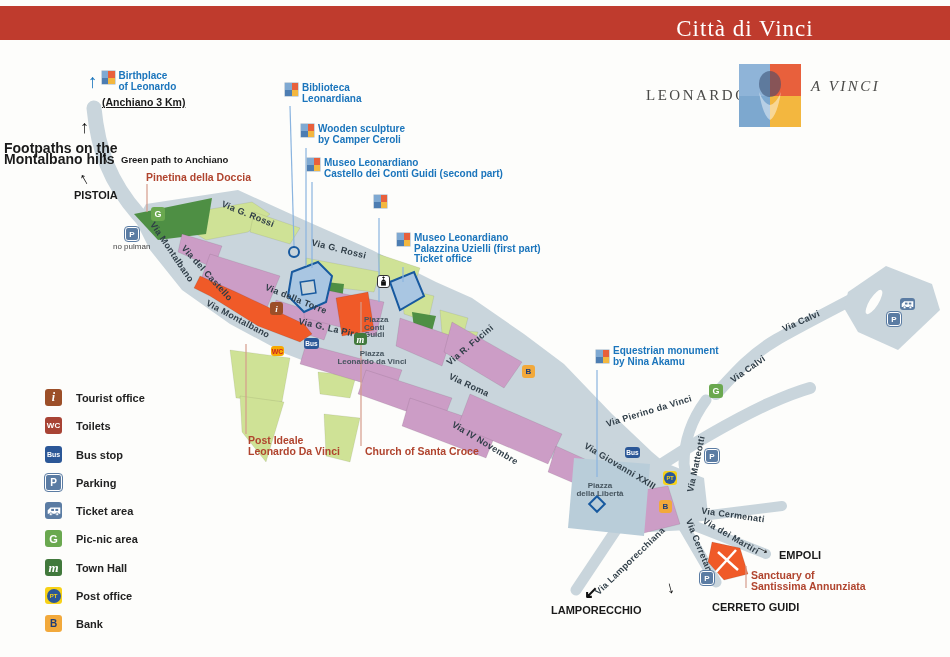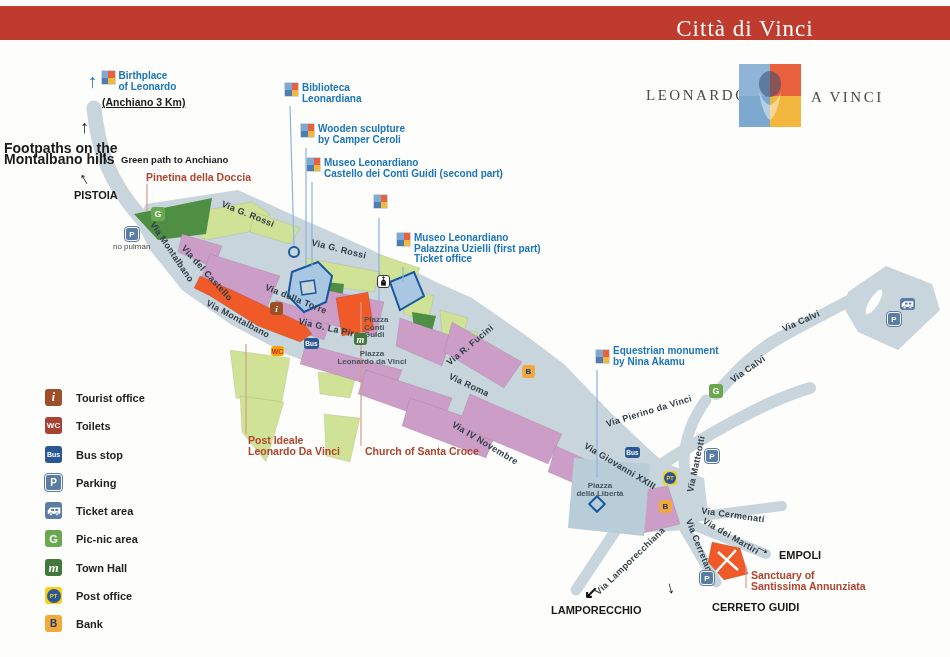--- a/index.html
+++ b/index.html
@@ -8,21 +8,21 @@
 
   
   .banner{position:absolute;left:0;top:6px;width:950px;height:34px;background:#bf3b2d;}
   .banner-title{position:absolute;left:620px;top:10px;width:250px;text-align:center;
     font-family:"Liberation Serif",serif;font-size:23px;color:#ffffff;letter-spacing:1px;}
 
   
   .logo-left,.logo-right{position:absolute;font-family:"Liberation Serif",serif;
     font-size:15px;color:#4a4a48;letter-spacing:2.5px;}
   .logo-left{left:646px;top:87px;}
-  .logo-right{left:811px;top:89px;}
+  .logo-right{left:811px;top:78px;font-style:italic;}
   .logo-box{position:absolute;left:739px;top:64px;width:62px;height:63px;
     display:grid;grid-template-columns:1fr 1fr;grid-template-rows:1fr 1fr;}
   .logo-box .q1{background:#8fb4d8;}.logo-box .q2{background:#e8603c;}
   .logo-box .q3{background:#7da8cf;}.logo-box .q4{background:#f3b73f;}
   .logo-face{position:absolute;left:0;top:0;width:62px;height:63px;}
 
   
   .abs{position:absolute;white-space:nowrap;}
   .blk{color:#1a1a1a;font-weight:bold;}
   .callout{position:absolute;display:flex;align-items:flex-start;gap:4px;}

